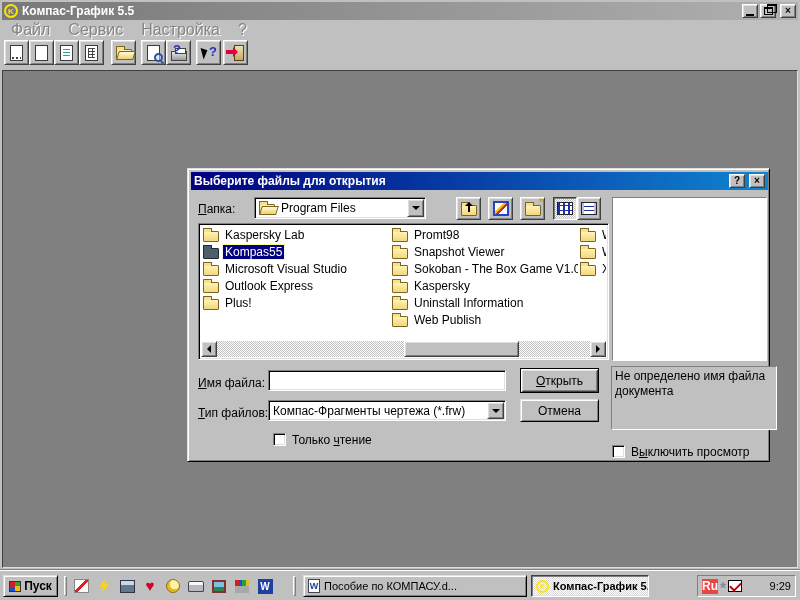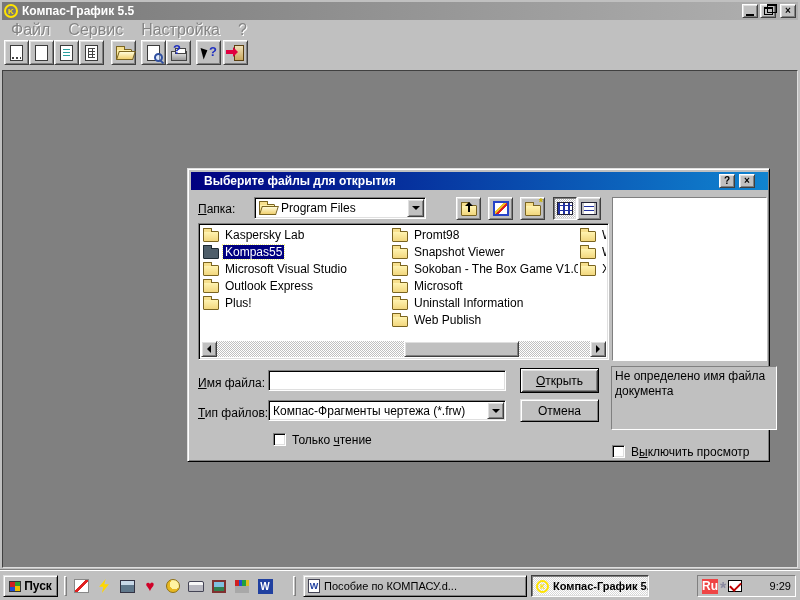--- a/index.html
+++ b/index.html
@@ -66,21 +66,21 @@
   .door { width:10px; height:16px; background:linear-gradient(#f0e0b8,#c8a860); border:1px solid #5a4010; position:absolute; right:3px; top:4px; }
   .red-arrow { position:absolute; left:2px; top:9px; width:7px; height:4px; background:#e00040; }
   .red-arrow::after { content:""; position:absolute; right:-5px; top:-3px; border-left:5px solid #e00040; border-top:5px solid transparent; border-bottom:5px solid transparent; }
 
   .client { position:absolute; left:2px; top:70px; width:796px; height:498px; background:#808080;
     border:1px solid; border-color:#404040 #dfdfdf #dfdfdf #404040; }
 
   
   .dialog { position:absolute; left:187px; top:168px; width:583px; height:294px; }
   .dlg-title { position:absolute; left:3px; top:3px; width:577px; height:18px;
-    background:linear-gradient(90deg,#000080,#1084d0); display:flex; align-items:center; padding:0 13px; }
+    background:linear-gradient(90deg,#000080,#1084d0); display:flex; align-items:center; padding:0 3px; }
   .dlg-title .ttext { color:#fff; font-weight:bold; font-size:12px; }
   .dlg-label { position:absolute; font-size:12px; }
   .combo { position:absolute; background:#fff; display:flex; align-items:center; }
   .combo .ctext { padding-left:4px; white-space:nowrap; overflow:hidden; flex:1; }
   .combo-arrow { width:17px; align-self:stretch; margin:1px; display:flex; align-items:center; justify-content:center; flex:0 0 auto; }
   .tri-down { width:0; height:0; border-left:4px solid transparent; border-right:4px solid transparent; border-top:4px solid #000; }
   .tri-up { width:0; height:0; border-left:4px solid transparent; border-right:4px solid transparent; border-bottom:4px solid #000; }
   .tri-left { width:0; height:0; border-top:4px solid transparent; border-bottom:4px solid transparent; border-right:4px solid #000; }
   .tri-right { width:0; height:0; border-top:4px solid transparent; border-bottom:4px solid transparent; border-left:4px solid #000; }
   .dbtn { position:absolute; top:28px; width:25px; height:23px; display:flex; align-items:center; justify-content:center; }
@@ -277,21 +277,21 @@
         <div class="fitem">
             <span class="fld"></span>
             <span class="flabel">Snapshot Viewer</span>
           </div>
         <div class="fitem">
             <span class="fld"></span>
             <span class="flabel">Sokoban - The Box Game V1.00</span>
           </div>
         <div class="fitem">
             <span class="fld"></span>
-            <span class="flabel">Microsoft</span>
+            <span class="flabel">Kaspersky</span>
           </div>
         <div class="fitem">
             <span class="fld"></span>
             <span class="flabel">Uninstall Information</span>
           </div>
         <div class="fitem">
             <span class="fld"></span>
             <span class="flabel">Web Publish</span>
           </div>
       </div>

